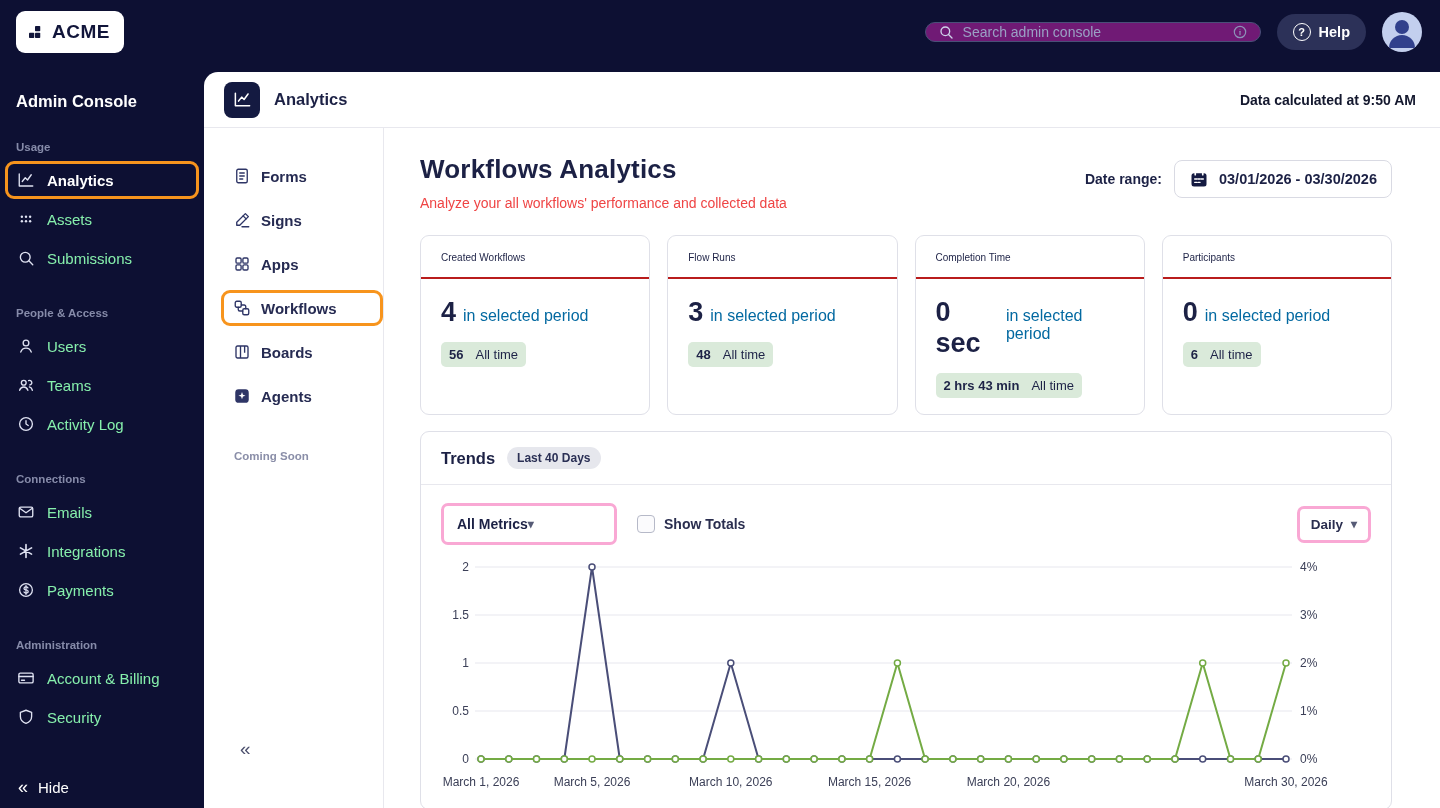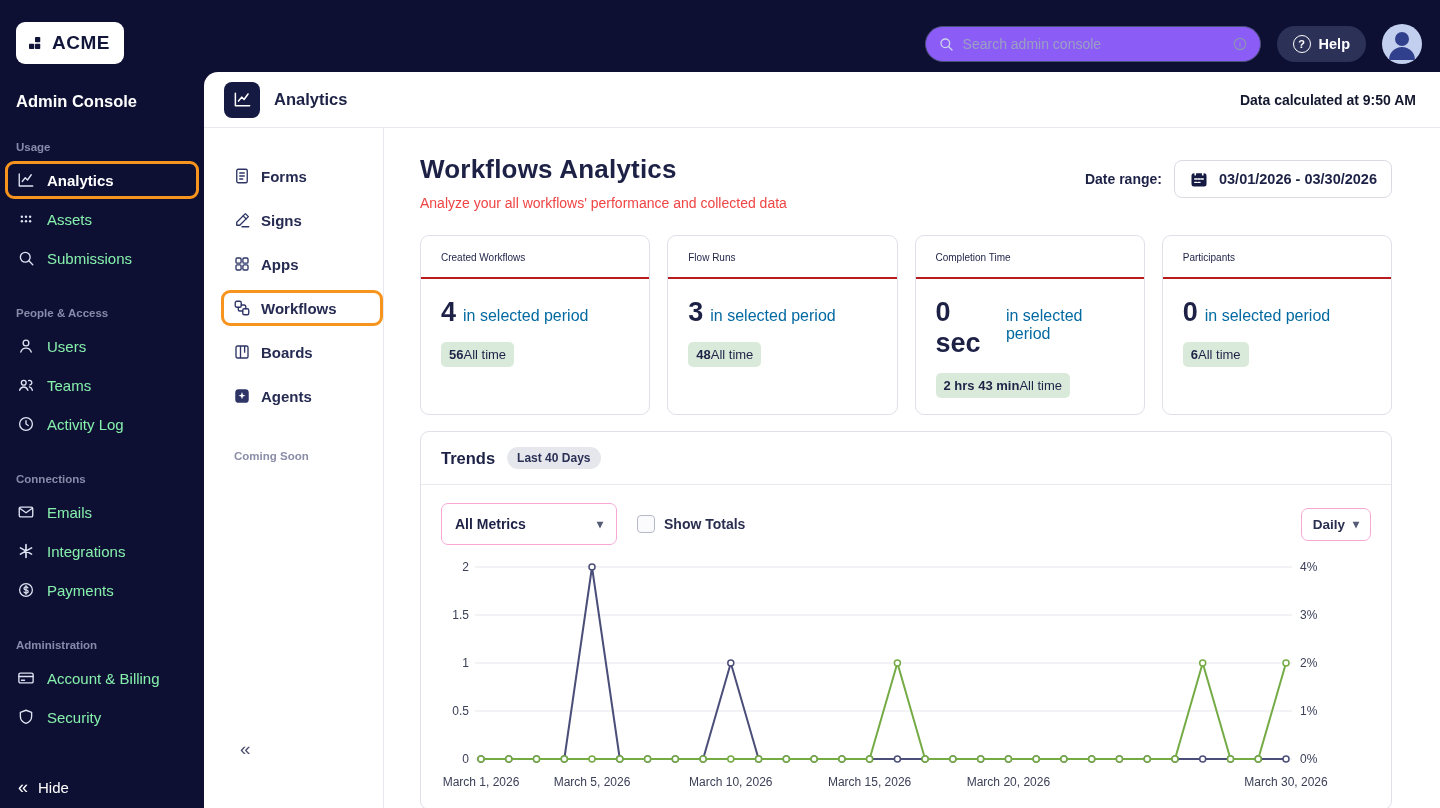--- a/index.html
+++ b/index.html
@@ -1,24 +1,24 @@
 <!DOCTYPE html>
 <html><head>
 <meta charset="utf-8">
 <style>
   *{margin:0;padding:0;box-sizing:border-box}
   html,body{width:1440px;height:808px;overflow:hidden}
   body{font-family:"Liberation Sans",sans-serif;background:#0d1033;color:#1c2145}
   .viewport{width:1440px;height:808px;display:flex;flex-direction:column;position:relative}
   
-  .topbar{height:64px;flex:none;display:flex;align-items:flex-end;justify-content:space-between;padding:0 18px 0 16px}
+  .topbar{height:64px;flex:none;display:flex;align-items:center;justify-content:space-between;padding:0 18px 0 16px}
   .brand{background:#fff;border-radius:9px;height:42px;display:flex;align-items:center;gap:8px;padding:0 14px 0 10px;cursor:pointer}
   .brand-text{font-size:19px;font-weight:800;letter-spacing:.5px;color:#11153a}
   .top-right{display:flex;align-items:center;gap:16px}
-  .search{width:336px;height:36px;border:1px solid #4a4f78;background:#8b5cf6;border-radius:18px;display:flex;align-items:center;gap:9px;padding:0 12px}
+  .search{width:336px;height:20px;border:1px solid #4a4f78;background:#701a75;border-radius:18px;display:flex;align-items:center;gap:9px;padding:0 12px}
   .search input{flex:1;background:transparent;border:none;outline:none;color:#e7e9f5;font-size:14px;font-family:inherit;min-width:0}
   .search input::placeholder{color:#9aa0c4}
   .help{height:36px;border:none;border-radius:18px;background:#2c3158;color:#fff;display:flex;align-items:center;gap:8px;padding:0 16px;font-size:14.5px;font-weight:600;font-family:inherit;cursor:pointer}
   .qbadge{width:18px;height:18px;border:1.7px solid #fff;border-radius:50%;display:grid;place-items:center;font-size:11px;font-weight:700}
   .avatar{width:40px;height:40px;border-radius:50%;background:#c3cfee;overflow:hidden;display:grid;place-items:center;cursor:pointer}
   
   .shell{flex:1;display:flex;min-height:0}
   .sidebar{width:204px;flex:none;position:relative;padding-top:28px;color:#fff}
   .side-title{font-size:16.5px;font-weight:700;margin:0 16px 4px}
   .sec-label{font-size:11.5px;font-weight:700;color:#868ba9;margin:30px 16px 8px}
@@ -52,28 +52,28 @@
   .dr-box{display:flex;align-items:center;gap:10px;border:1px solid #d9dae3;border-radius:8px;padding:8px 14px;cursor:pointer;background:#fff}
   .dr-box .ic{color:#141a41;width:20px;height:20px}
   .dr-value{font-size:14.5px;font-weight:700}
   .cards{display:grid;grid-template-columns:repeat(4,1fr);gap:17px;margin-top:24px}
   .card{border:1px solid #dfe0e8;border-radius:9px;background:#fff}
   .card-h{padding:16px 20px 14px;border-bottom:2px solid #b91c1c;font-size:10px;font-weight:400}
   .card-b{padding:18px 20px 16px}
   .val-row{display:flex;align-items:baseline;gap:7px}
   .val{font-size:27px;font-weight:800}
   .cap{font-size:16px;color:#0369a1}
-  .badge{display:inline-flex;gap:0;align-items:baseline;background:#daeada;border-radius:5px;padding:5px 8px;font-size:13px;margin-top:14px;color:#1e2347}
+  .badge{display:inline-flex;gap:12px;align-items:baseline;background:#daeada;border-radius:5px;padding:5px 8px;font-size:13px;margin-top:14px;color:#1e2347}
   .badge b{font-weight:700}
   .trends{border:1px solid #dfe0e8;border-radius:9px;margin-top:16px;background:#fff}
   .tr-h{display:flex;align-items:center;gap:12px;padding:15px 20px;border-bottom:1px solid #e8e8ee}
   .tr-title{font-size:16.5px;font-weight:700}
   .pill{background:#e6e7ed;color:#2b3055;font-size:12px;font-weight:600;border-radius:12px;padding:4px 10px}
   .controls{display:flex;align-items:center;gap:20px;padding:18px 20px 6px}
-  .select{display:flex;align-items:center;justify-content:space-between;border:1px solid #f9a8d4;border-radius:7px;cursor:pointer;background:#fff}
+  .select{display:flex;align-items:center;border:3px solid #f9a8d4;border-radius:7px;cursor:pointer;background:#fff}
   .sel-metrics{width:176px;height:42px;padding:0 13px;font-size:14px;font-weight:700}
   .chev{color:#565b76;font-size:12px}
   .check-row{display:flex;align-items:center;gap:9px}
   .checkbox{width:18px;height:18px;border:1.5px solid #b6b9c8;border-radius:4px;background:#fbfbfd;cursor:pointer}
   .check-label{font-size:14px;font-weight:600;color:#2a2e4f}
   .sel-daily{margin-left:auto;gap:8px;padding:8px 11px;font-size:13.5px;font-weight:600;color:#2a2e4f}
   .chart{padding:8px 20px 0}
   .ic{width:18px;height:18px;flex:none}
   svg{display:block}
 </style>

